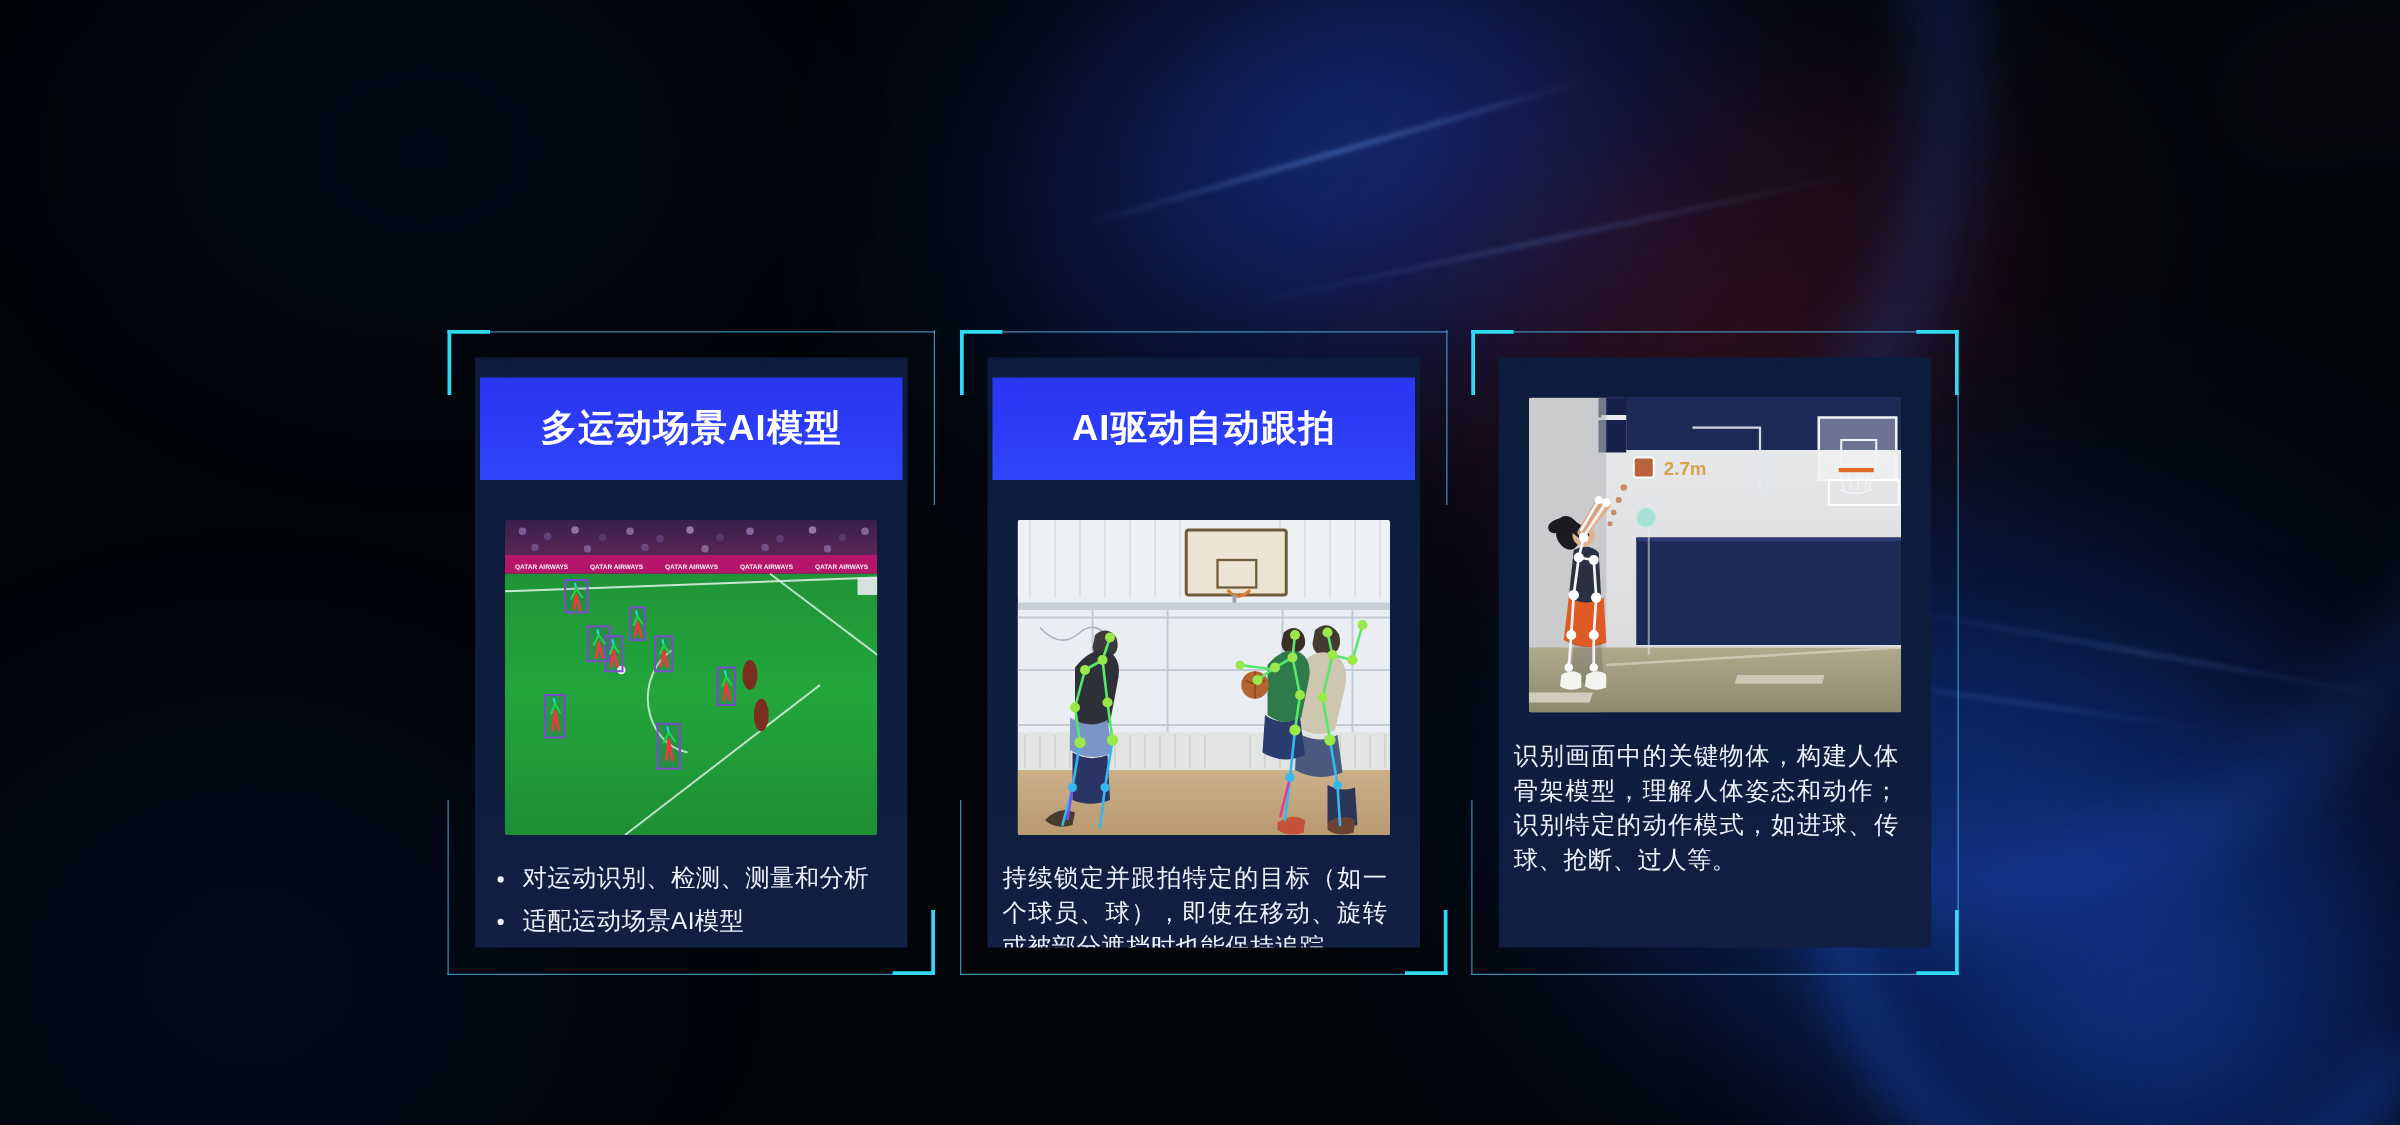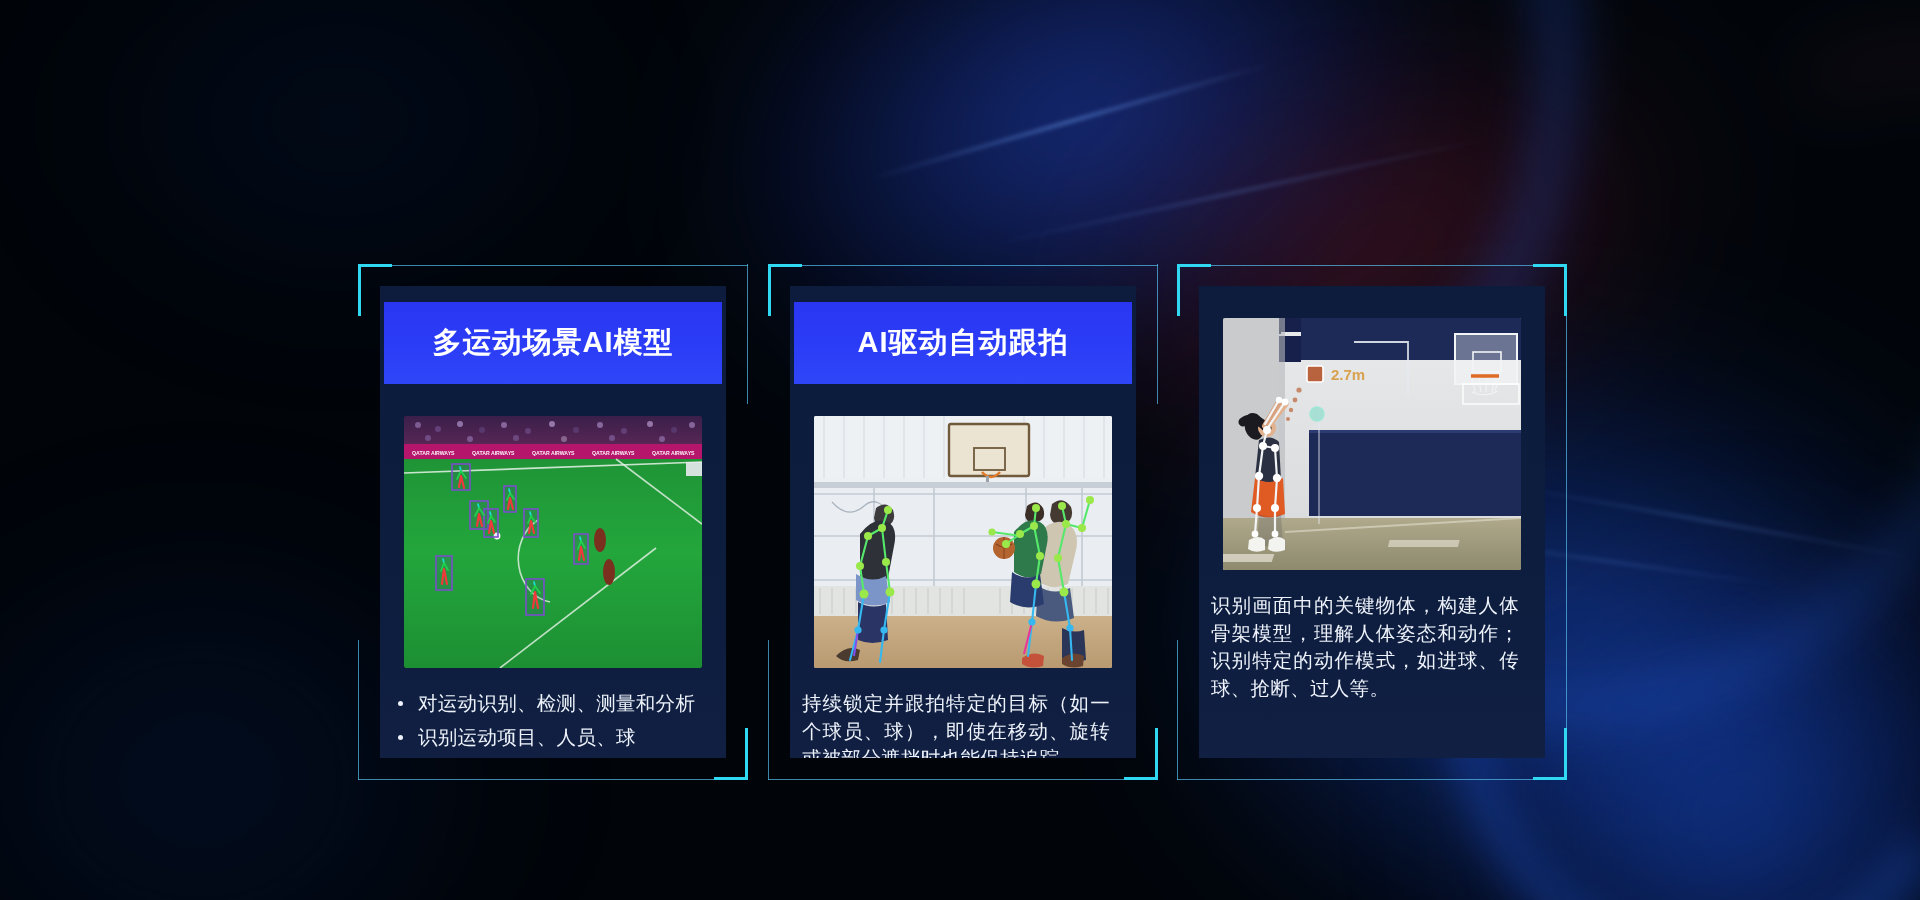--- a/index.html
+++ b/index.html
@@ -239,21 +239,20 @@
             <g fill="#7b2f1f">
               <ellipse cx="196" cy="124" rx="6" ry="12"></ellipse>
                 <ellipse cx="205" cy="156" rx="6" ry="13"></ellipse>
             </g>
           </svg>
         </div>
 
         <div class="card-body">
           <ul class="bullets">
             <li>对运动识别、检测、测量和分析</li>
-            <li>识别运动项目、人员、球</li>
             <li>适配运动场景AI模型</li>
           </ul>
         </div>
       </div>
     </div>
 
     <div class="card-wrap c2">
       <div class="bracket bk-h" style="left:0;    top:0;    width:34px;"></div>
       <div class="bracket bk-v" style="left:0;    top:0;    height:52px;"></div>
       <div class="bracket bk-thin-h" style="left:34px; top:1px;  width:356px;"></div>

